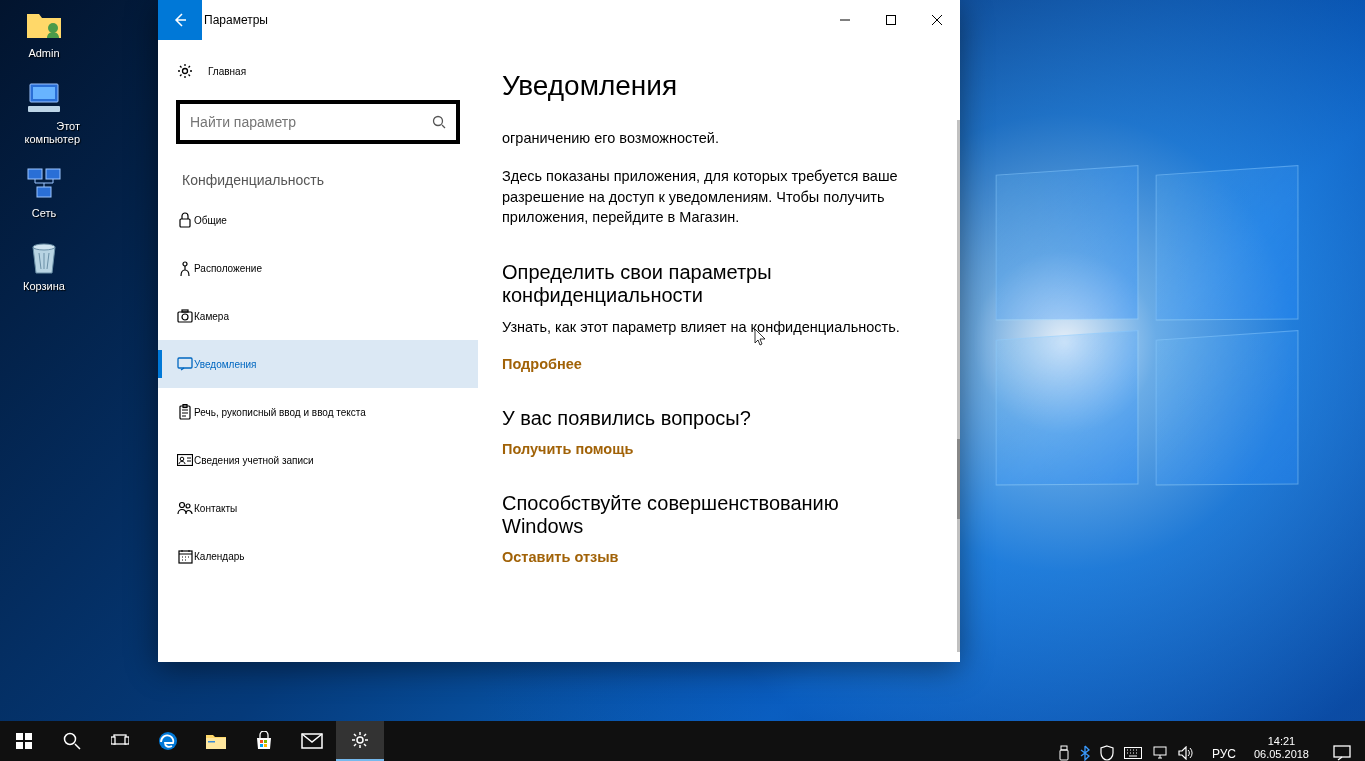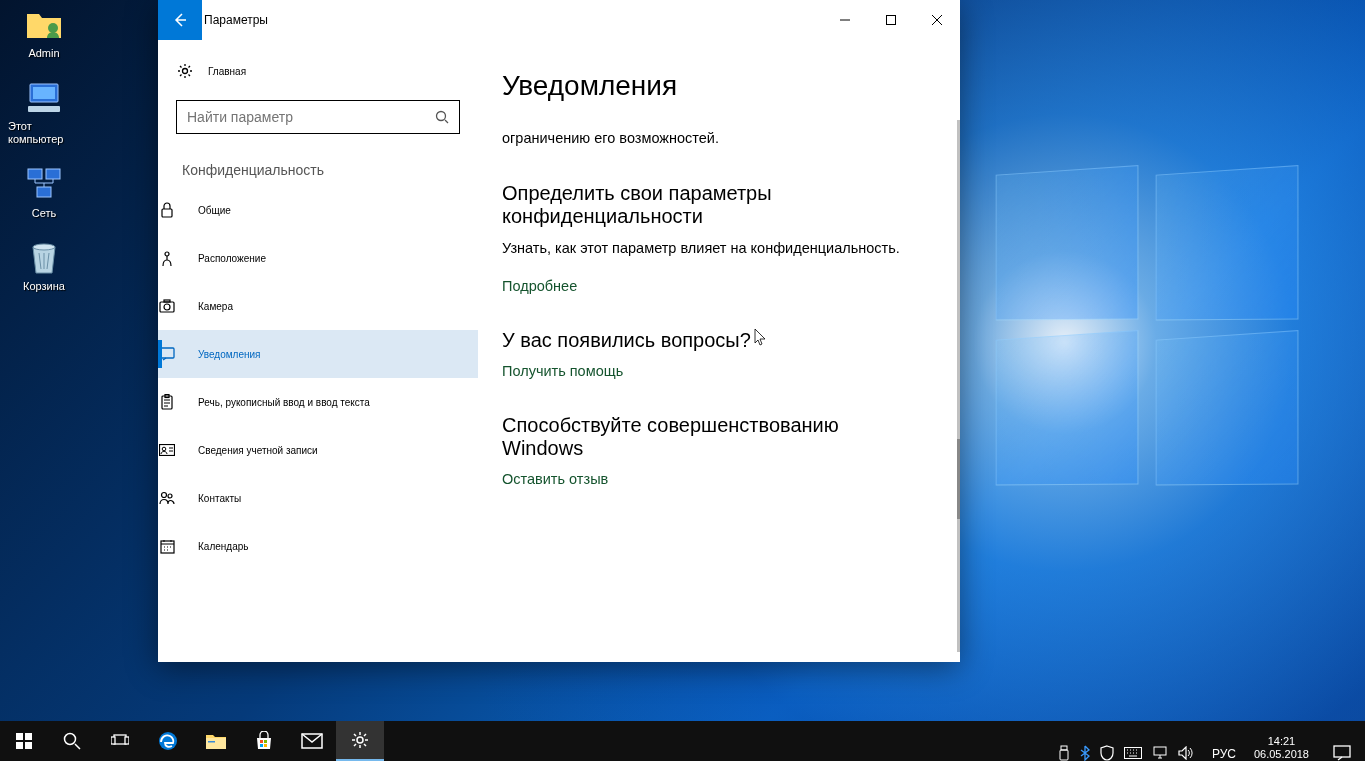--- a/index.html
+++ b/index.html
@@ -20,55 +20,55 @@
 }
 .p1 { top: 170px; left: 990px; }
 .p2 { top: 170px; left: 1150px; }
 .p3 { top: 335px; left: 990px; }
 .p4 { top: 335px; left: 1150px; }
 
 
 .desktop-icons { position: absolute; top: 5px; left: 8px; display: flex; flex-direction: column; gap: 18px; }
 .dicon { width: 72px; display: flex; flex-direction: column; align-items: center; cursor: pointer; }
 .dicon .glyph { width: 40px; height: 40px; display: flex; align-items: center; justify-content: center; }
-.dicon .lbl { color: #fff; font-size: 11px; text-align: left; text-shadow: 1px 1px 1px #000; line-height: 1.2; margin-top: 2px; }
+.dicon .lbl { color: #fff; font-size: 11px; text-align: right; text-shadow: 1px 1px 1px #000; line-height: 1.2; margin-top: 2px; }
 
 
 .settings-window {
   position: absolute; left: 158px; top: 0; width: 802px; height: 662px;
   background: #fff; box-shadow: 0 6px 30px rgba(0,0,0,0.45);
   display: flex; flex-direction: column;
 }
 .titlebar { height: 40px; display: flex; align-items: center; }
 .back-btn { width: 44px; height: 40px; background: #0078d7; display: flex; align-items: center; justify-content: center; color: #fff; cursor: pointer; }
 .title-txt { margin-left: 2px; font-size: 12px; color: #000; flex: 1; }
 .win-controls { display: flex; }
 .win-ctrl { width: 46px; height: 40px; display: flex; align-items: center; justify-content: center; cursor: pointer; font-size: 12px; color: #000; }
 
 .settings-body { flex: 1; display: flex; overflow: hidden; }
 
 
 .sidebar { width: 320px; padding: 10px 0 0 0; overflow: hidden; }
 .home-row { display: flex; align-items: center; height: 42px; padding-left: 18px; gap: 14px; cursor: pointer; }
 .home-row .ico, .nav-item .ico { width: 18px; display: flex; justify-content: center; color: #000; }
 .home-row .lbl, .nav-item .lbl { font-size: 10px; color: #000; }
-.search-box { margin: 8px 18px 10px 18px; height: 34px; border: 1px solid #000000; display: flex; align-items: center; padding: 0 10px; }
+.search-box { margin: 8px 18px 10px 18px; height: 44px; border: 4px solid #000000; display: flex; align-items: center; padding: 0 10px; }
 .search-box input { flex: 1; border: none; outline: none; font-size: 14px; background: transparent; }
 .search-box .sicon { color: #555; }
 .section-title { padding: 18px 18px 8px 24px; font-size: 14px; color: #555; }
-.nav-item { display: flex; align-items: center; height: 48px; gap: 22px; cursor: pointer; position: relative; }
+.nav-item { display: flex; align-items: center; height: 48px; padding-left: 18px; gap: 0; cursor: pointer; position: relative; }
 .nav-item.selected { background: #dbe8f4; }
 .nav-item.selected::before { content: ""; position: absolute; left: 0; top: 10px; bottom: 10px; width: 4px; background: #0078d7; }
 
 
 .content { flex: 1; padding: 30px 36px 20px 24px; overflow: hidden; position: relative; }
 .content h1 { font-size: 28px; font-weight: 400; margin-bottom: 26px; }
 .content p { font-size: 14.5px; color: #000; line-height: 1.4; margin-bottom: 18px; }
 .content h2 { font-size: 20px; font-weight: 400; margin-top: 34px; margin-bottom: 10px; }
-.content a { color: #14532d; font-size: 14.5px; text-decoration: none; cursor: pointer; display: inline-block; }
+.content a { color: #a16207; font-size: 14.5px; text-decoration: none; cursor: pointer; display: inline-block; font-weight: bold; }
 .content-scroll { position: absolute; right: 0; top: 80px; bottom: 10px; width: 3px; background: #c0c0c0; }
 .content-scroll .thumb { position: absolute; left: 0; right: 0; top: 60%; height: 80px; background: #888; }
 
 .cursor { position: absolute; top: 328px; left: 596px; pointer-events: none; font-size: 16px; color: #000; }
 
 
 .taskbar {
   position: absolute; left: 0; right: 0; bottom: 0; height: 40px;
   background: #101010; display: flex; align-items: stretch; color: #fff;
 }
@@ -264,20 +264,21 @@
               <path d="M1 5h13M4 1v2M11 1v2M4 8h1M7 8h1M10 8h1M4 11h1M7 11h1" stroke="#000" stroke-width="1"></path>
             </svg>
           </span>
         <span class="lbl">Календарь</span>
       </div>
     </div>
 
     <div class="content">
       <h1>Уведомления</h1>
       <p>ограничению его возможностей.</p>
+      <p>Здесь показаны приложения, для которых требуется ваше разрешение на доступ к уведомлениям. Чтобы получить приложения, перейдите в Магазин.</p>
 
       <h2>Определить свои параметры конфиденциальности</h2>
       <p>Узнать, как этот параметр влияет на конфиденциальность.</p>
       <a>Подробнее</a>
 
       <h2>У вас появились вопросы?</h2>
       <a>Получить помощь</a>
 
       <h2>Способствуйте совершенствованию Windows</h2>
       <a>Оставить отзыв</a>

